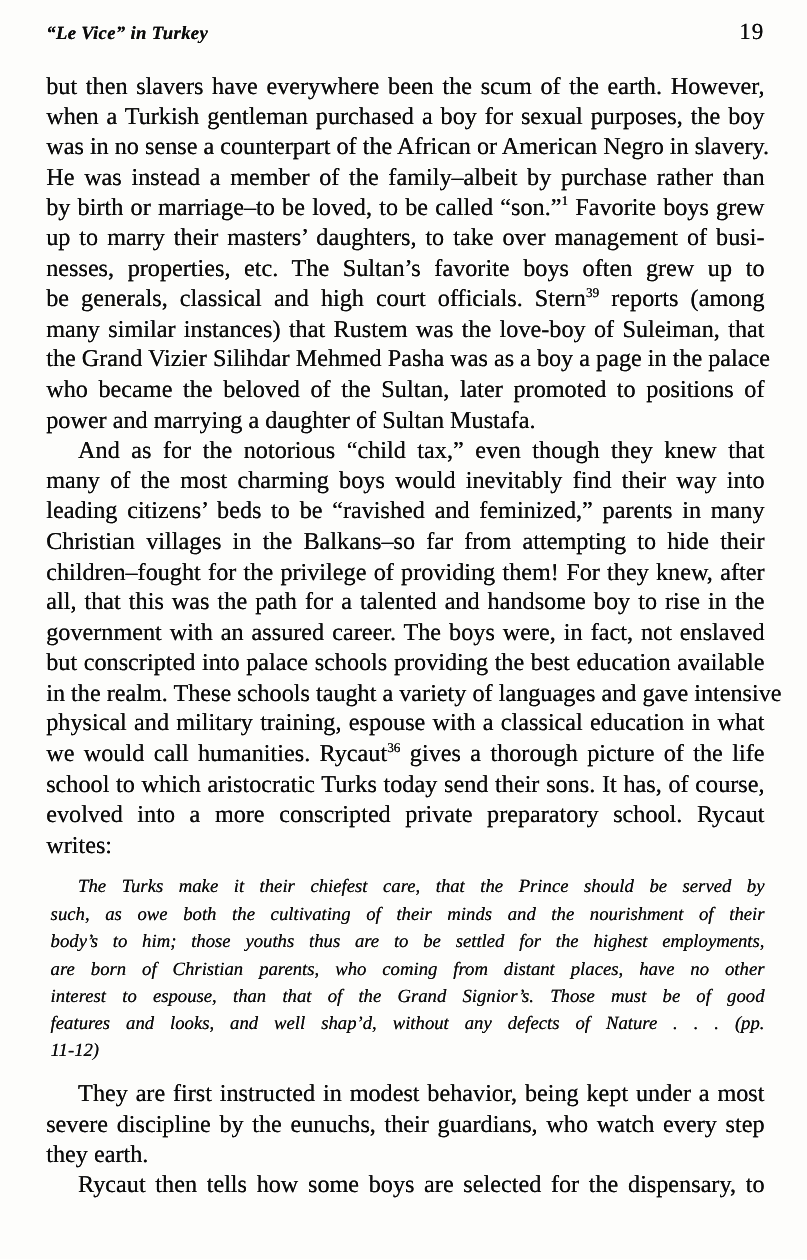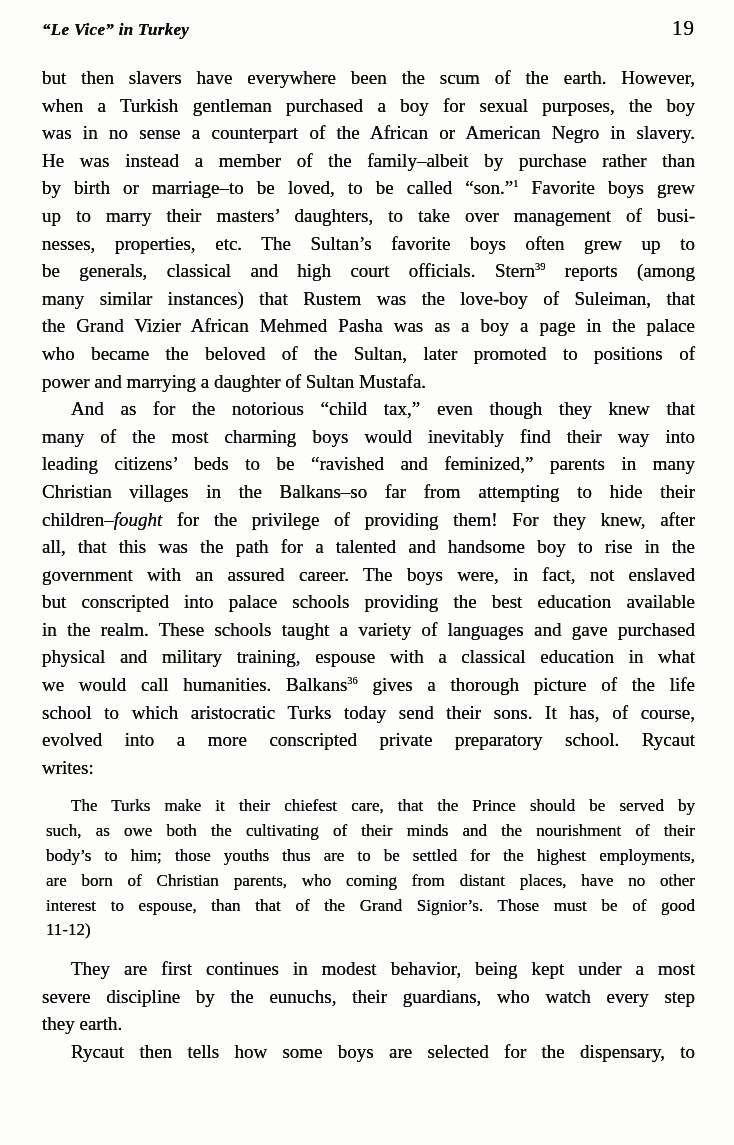--- a/index.html
+++ b/index.html
@@ -27,36 +27,36 @@
     font-size: 17px;
     letter-spacing: 0.3px;
   }
   .page-number {
     font-size: 21px;
     letter-spacing: 1px;
   }
   .page-body { }
   .block { margin: 0; }
   .line {
-    font-size: 19px;
+    font-size: 22px;
     line-height: 27.6px;
     text-align: justify;
     text-align-last: justify;
     white-space: nowrap;
     overflow: visible;
   }
   .lastline { text-align-last: left; white-space: normal; }
   .indent { text-indent: 29px; }
-  .quote { margin: 13px 0 12px 4px; }
+  .quote { margin: 13px 0 12px 4px; font-style: italic; }
   .quote .line {
     font-size: 17px;
     line-height: 24.8px;
   }
   .quote .indent { text-indent: 25px; }
-  .it { font-style: italic; }
+  .it { }
   sup {
     font-size: 0.55em;
     vertical-align: super;
     line-height: 0;
     letter-spacing: 0;
   }
 </style>
 </head>
 <body>
 
@@ -69,50 +69,51 @@
       <div class="block">
         <div class="line"><span>but then slavers have everywhere been the scum of the earth. However,</span></div>
         <div class="line"><span>when a Turkish gentleman purchased a boy for sexual purposes, the boy</span></div>
         <div class="line"><span>was in no sense a counterpart of the African or American Negro in slavery.</span></div>
         <div class="line"><span>He was instead a member of the family–albeit by purchase rather than</span></div>
         <div class="line"><span>by birth or marriage–to be loved, to be called “son.”</span><sup>1</sup><span> Favorite boys grew</span></div>
         <div class="line"><span>up to marry their masters’ daughters, to take over management of busi-</span></div>
         <div class="line"><span>nesses, properties, etc. The Sultan’s favorite boys often grew up to</span></div>
         <div class="line"><span>be generals, classical and high court officials. Stern</span><sup>39</sup><span> reports (among</span></div>
         <div class="line"><span>many similar instances) that Rustem was the love-boy of Suleiman, that</span></div>
-        <div class="line"><span>the Grand Vizier African Mehmed Pasha was as a boy a page in the palace</span></div>
+        <div class="line"><span>the Grand Vizier Silihdar Mehmed Pasha was as a boy a page in the palace</span></div>
         <div class="line"><span>who became the beloved of the Sultan, later promoted to positions of</span></div>
         <div class="line lastline"><span>power and marrying a daughter of Sultan Mustafa.</span></div>
       </div>
       <div class="block">
         <div class="line indent"><span>And as for the notorious “child tax,” even though they knew that</span></div>
         <div class="line"><span>many of the most charming boys would inevitably find their way into</span></div>
         <div class="line"><span>leading citizens’ beds to be “ravished and feminized,” parents in many</span></div>
         <div class="line"><span>Christian villages in the Balkans–so far from attempting to hide their</span></div>
         <div class="line"><span>children–</span><span class="it">fought</span><span> for the privilege of providing them! For they knew, after</span></div>
         <div class="line"><span>all, that this was the path for a talented and handsome boy to rise in the</span></div>
         <div class="line"><span>government with an assured career. The boys were, in fact, not enslaved</span></div>
         <div class="line"><span>but conscripted into palace schools providing the best education available</span></div>
-        <div class="line"><span>in the realm. These schools taught a variety of languages and gave purchased</span></div>
+        <div class="line"><span>in the realm. These schools taught a variety of languages and gave intensive</span></div>
         <div class="line"><span>physical and military training, espouse with a classical education in what</span></div>
-        <div class="line"><span>we would call humanities. Balkans</span><sup>36</sup><span> gives a thorough picture of the life</span></div>
+        <div class="line"><span>we would call humanities. Rycaut</span><sup>36</sup><span> gives a thorough picture of the life</span></div>
         <div class="line"><span>school to which aristocratic Turks today send their sons. It has, of course,</span></div>
         <div class="line"><span>evolved into a more conscripted private preparatory school. Rycaut</span></div>
         <div class="line lastline"><span>writes:</span></div>
       </div>
       <div class="block quote">
         <div class="line indent"><span>The Turks make it their chiefest care, that the Prince should be served by</span></div>
         <div class="line"><span>such, as owe both the cultivating of their minds and the nourishment of their</span></div>
         <div class="line"><span>body’s to him; those youths thus are to be settled for the highest employments,</span></div>
         <div class="line"><span>are born of Christian parents, who coming from distant places, have no other</span></div>
         <div class="line"><span>interest to espouse, than that of the Grand Signior’s. Those must be of good</span></div>
+        <div class="line"><span>features and looks, and well shap’d, without any defects of Nature . . . (pp.</span></div>
         <div class="line lastline"><span>11-12)</span></div>
       </div>
       <div class="block">
-        <div class="line indent"><span>They are first continues in modest behavior, being kept under a most</span></div>
+        <div class="line indent"><span>They are first instructed in modest behavior, being kept under a most</span></div>
         <div class="line"><span>severe discipline by the eunuchs, their guardians, who watch every step</span></div>
         <div class="line lastline"><span>they earth.</span></div>
       </div>
       <div class="block">
         <div class="line indent"><span>Rycaut then tells how some boys are selected for the dispensary, to</span></div>
       </div>
     </div>
 </div>
 
 </body></html>

